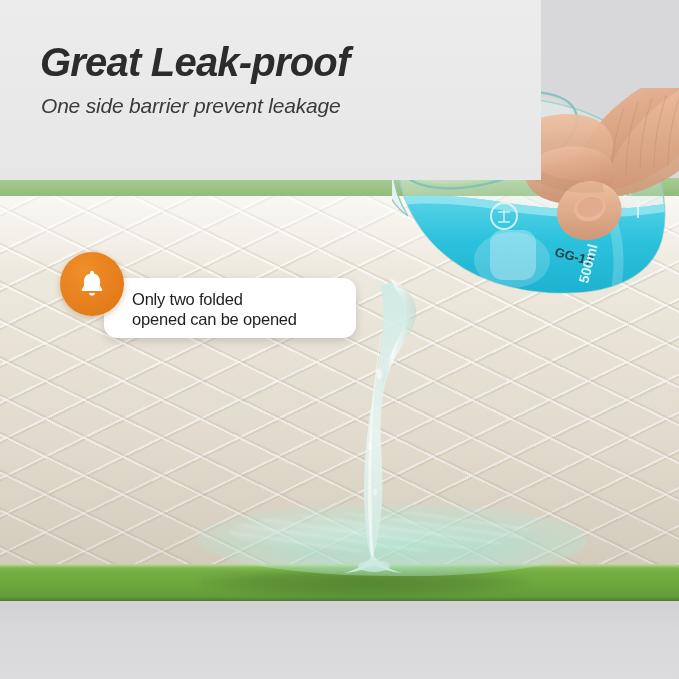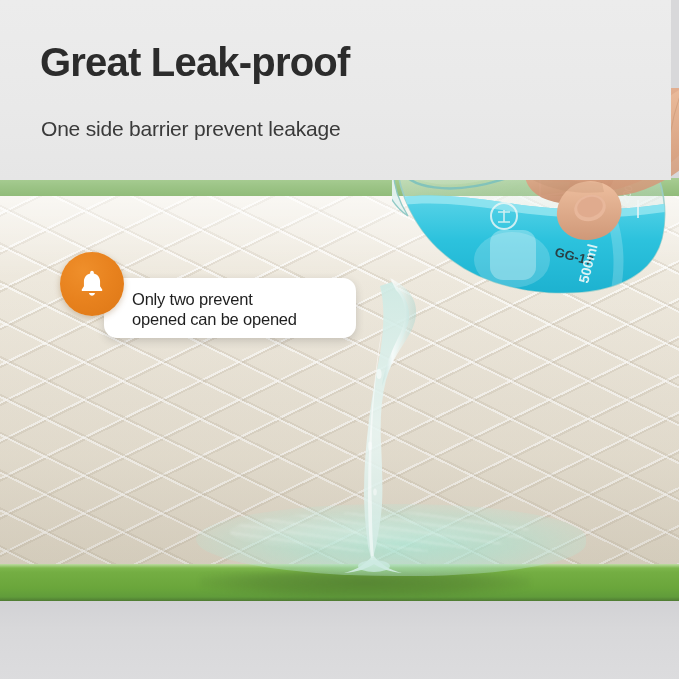--- a/index.html
+++ b/index.html
@@ -6,33 +6,34 @@
   html,body{margin:0;padding:0;}
   body{
     width:679px;height:679px;overflow:hidden;
     font-family:"Liberation Sans","DejaVu Sans",sans-serif;
     background:#d8d8da;
   }
   #stage{position:relative;width:679px;height:679px;overflow:hidden;background:#d8d8da;}
 
   
   .header{
-    position:absolute;left:0;top:0;width:671px;height:180px;
+    position:absolute;left:0;top:0;width:541px;height:180px;
     background:linear-gradient(180deg,#ececec 0%,#e9e9e9 60%,#e6e6e6 100%);
     z-index:4;
+    font-style:italic;
   }
   .headline{
     position:absolute;left:40px;top:42px;
     font-size:40px;font-weight:bold;color:#2c2c2c;
     letter-spacing:-0.8px;line-height:1;white-space:nowrap;
   }
   .subheadline{
     position:absolute;left:41px;top:95px;
     font-size:21px;font-weight:400;color:#3a3a3a;
-    letter-spacing:-0.2px;line-height:1;white-space:nowrap;margin-top:23px;
+    letter-spacing:-0.2px;line-height:1;white-space:nowrap;
   }
 
   
   .scene{position:absolute;left:0;top:174px;width:679px;height:505px;overflow:hidden;z-index:1;}
 
   
   .mat-edge-top{
     position:absolute;left:0;top:4px;width:679px;height:19px;
     background:linear-gradient(180deg,#a8cd93 0%,#9cc486 45%,#90bb79 100%);
   }
@@ -307,21 +308,21 @@
   </svg>
 
   <div class="header">
     <div class="headline">Great Leak-proof</div>
     <div class="subheadline">One side barrier prevent leakage</div>
   </div>
 
   <div class="callout">
     <div class="callout-card"></div>
     <div class="callout-text">
-      <span class="l1">Only two prevent</span>
+      <span class="l1">Only two folded</span>
       <span class="l2">opened can be opened</span>
     </div>
     <div class="badge">
       <svg width="34" height="34" viewBox="0 0 24 24" aria-hidden="true">
         <path d="M12 2.6c-.72 0-1.3.58-1.3 1.3v.62C8.1 5.1 6.3 7.4 6.3 10.2v3.3
                  l-1.5 2.3c-.33.5.03 1.17.63 1.17h13.14c.6 0 .96-.67.63-1.17
                  l-1.5-2.3v-3.3c0-2.8-1.8-5.1-4.4-5.68V3.9c0-.72-.58-1.3-1.3-1.3z" fill="#ffffff"></path>
         <path d="M9.9 18.3c.22 1.16 1.12 1.98 2.1 1.98s1.88-.82 2.1-1.98z" fill="#ffffff"></path>
       </svg>
     </div>

